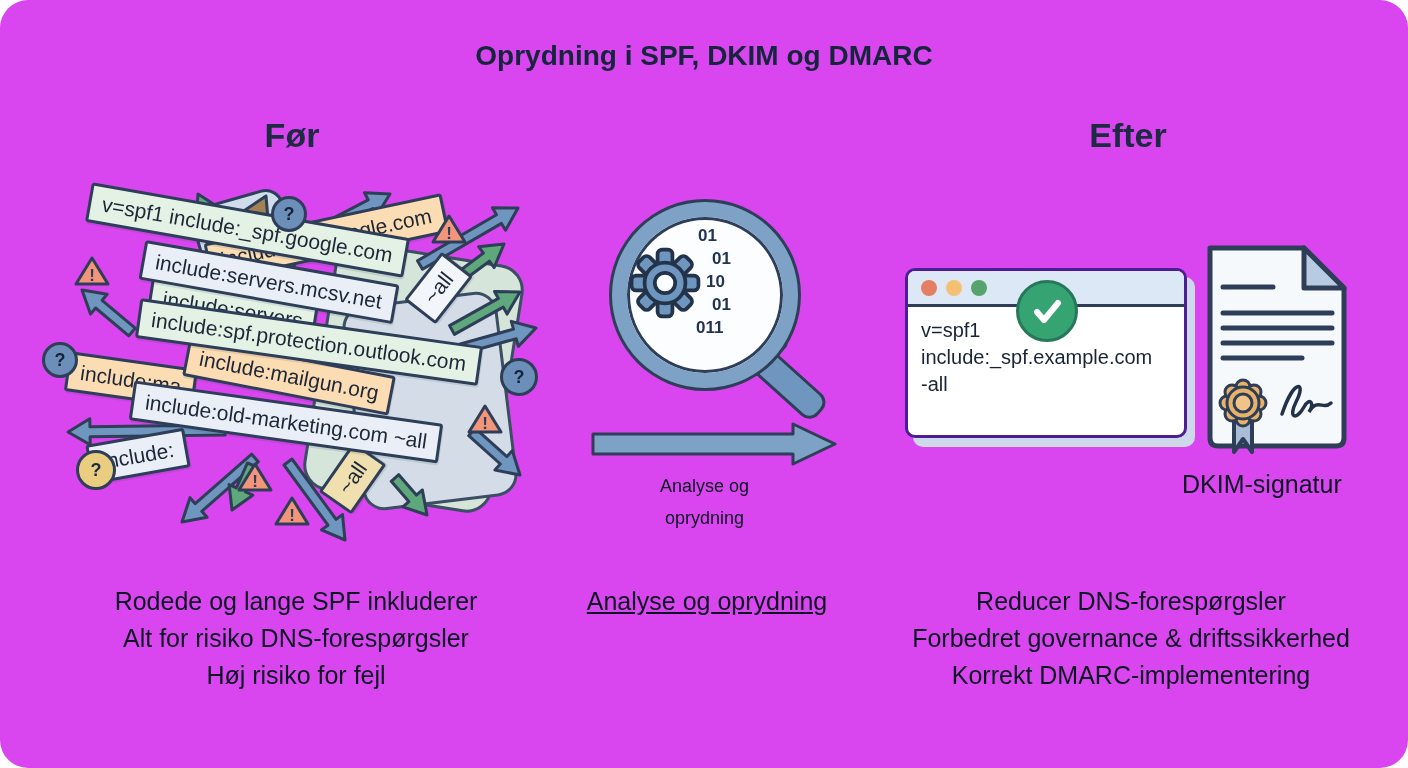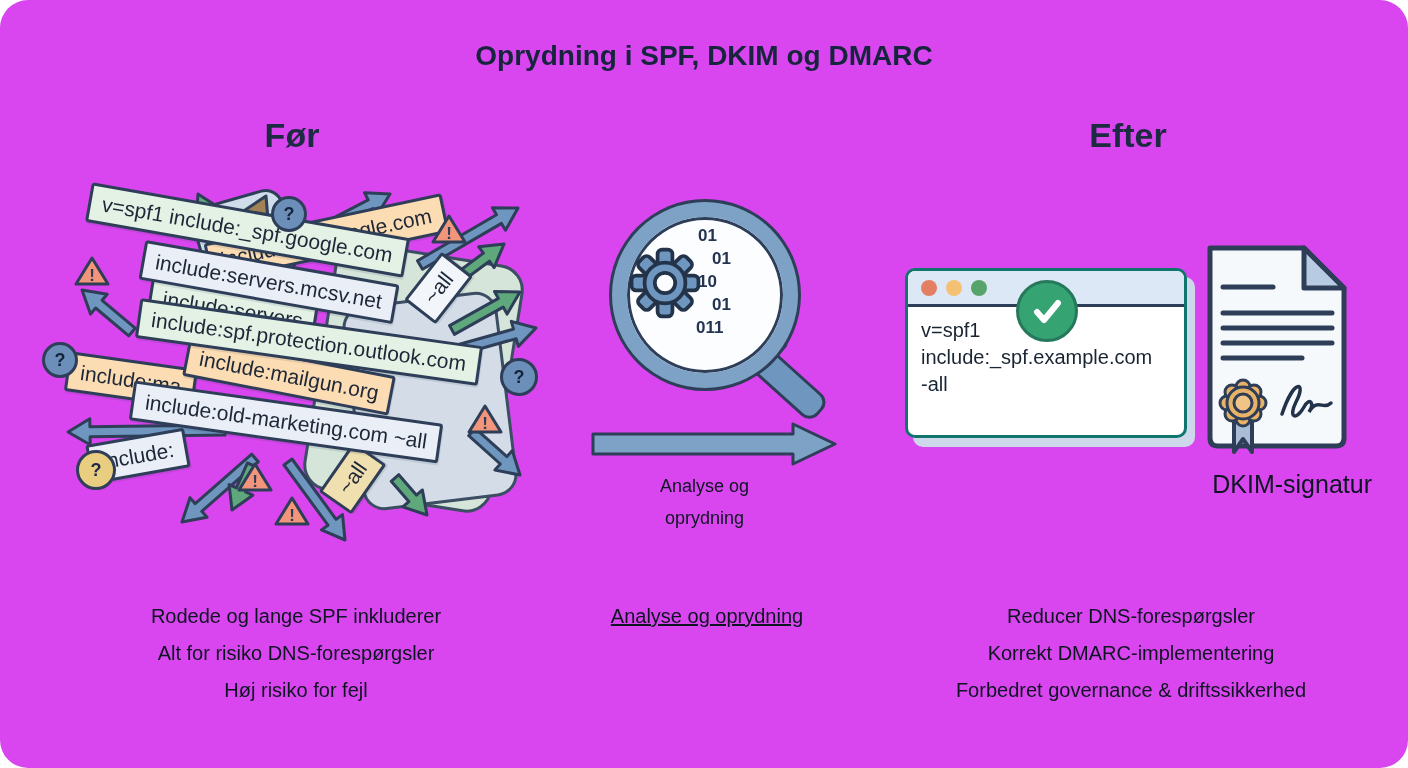--- a/index.html
+++ b/index.html
@@ -50,36 +50,36 @@
   .q4{left:500px;top:358px;width:32px;height:32px;}
 
   
   .lens{left:612px;top:202px;width:156px;height:156px;border:15px solid #7da2c6;border-radius:50%;
         background:#fbfdff;box-shadow:0 0 0 3px #2e3e58, inset 0 0 0 3px #2e3e58;z-index:2;}
   .collar{left:744px;top:324px;width:34px;height:30px;background:#6f96bf;border:3px solid #2e3e58;border-radius:8px;transform:rotate(42deg);z-index:1;}
   .handle{left:752px;top:336px;width:86px;height:24px;background:#6f96bf;border:3px solid #2e3e58;border-radius:12px;transform:rotate(42deg);transform-origin:left center;z-index:1;}
   .gear{left:626px;top:244px;width:78px;height:78px;z-index:3;}
   .bits{left:698px;top:224px;font-size:17px;font-weight:bold;color:#243450;line-height:23px;z-index:3;}
   .bits span{display:block;}
-  .bits .b2{margin-left:14px;} .bits .b3{margin-left:0;} .bits .b4{margin-left:14px;} .bits .b5{margin-left:-2px;}
+  .bits .b2{margin-left:14px;} .bits .b3{margin-left:8px;} .bits .b4{margin-left:14px;} .bits .b5{margin-left:-2px;}
   #main-arrow{left:585px;top:418px;width:260px;height:52px;overflow:visible;}
   .arrow-label{left:592px;top:470px;width:225px;text-align:center;font-size:18px;line-height:32px;color:#0e1522;}
 
   
-  .bwin{left:905px;top:268px;width:276px;height:164px;background:#ffffff;border:3px solid #0f766e;border-radius:10px;box-shadow:8px 9px 0 #cdd9ea;z-index:2;}
+  .bwin{left:905px;top:268px;width:276px;height:164px;background:#ffffff;border:3px solid #4c1d95;border-radius:10px;box-shadow:8px 9px 0 #cdd9ea;z-index:2;}
   .bbar{height:33px;background:#dce8f5;border-bottom:3px solid #2e3e58;border-radius:7px 7px 0 0;display:flex;align-items:center;gap:9px;padding-left:13px;}
   .dot{width:16px;height:16px;border-radius:50%;}
   .dot-red{background:#e57f63;} .dot-yellow{background:#f4c173;} .dot-green{background:#57a36c;}
   .check-badge{position:absolute;left:108px;top:9px;width:56px;height:56px;border-radius:50%;background:#35a372;border:3px solid #26785b;display:flex;align-items:center;justify-content:center;z-index:3;}
   .record{padding:10px 13px;font-size:20px;line-height:27px;color:#1a2534;font-weight:500;}
   .docsvg{left:1198px;top:240px;width:158px;height:222px;z-index:2;}
-  .doc-label{left:1182px;top:470px;width:190px;text-align:right;font-size:25px;color:#0e1522;}
-
-  
-  .cap{text-align:center;font-size:20px;line-height:37px;color:#0e1522;margin-top:15px;}
+  .doc-label{left:1182px;top:470px;width:190px;text-align:left;font-size:25px;color:#0e1522;}
+
+  
+  .cap{text-align:center;font-size:25px;line-height:37px;color:#0e1522;}
   .cap-before{left:46px;top:583px;width:500px;}
   .cap-mid{left:557px;top:583px;width:300px;text-decoration:underline;}
   .cap-after{left:878px;top:583px;width:506px;}
 </style>
 </head>
 <body>
 
 <div class="card">
 
   <div class="abs title">Oprydning i SPF, DKIM og DMARC</div>
@@ -231,17 +231,17 @@
   <div class="abs doc-label">DKIM-signatur</div>
 
   <div class="abs cap cap-before">
     <div>Rodede og lange SPF inkluderer</div>
     <div>Alt for risiko DNS-forespørgsler</div>
     <div>Høj risiko for fejl</div>
   </div>
   <div class="abs cap cap-mid">Analyse og oprydning</div>
   <div class="abs cap cap-after">
     <div>Reducer DNS-forespørgsler</div>
+    <div>Forbedret governance &amp; driftssikkerhed</div>
     <div>Korrekt DMARC-implementering</div>
-    <div>Forbedret governance &amp; driftssikkerhed</div>
   </div>
 
 </div>
 
 </body></html>

